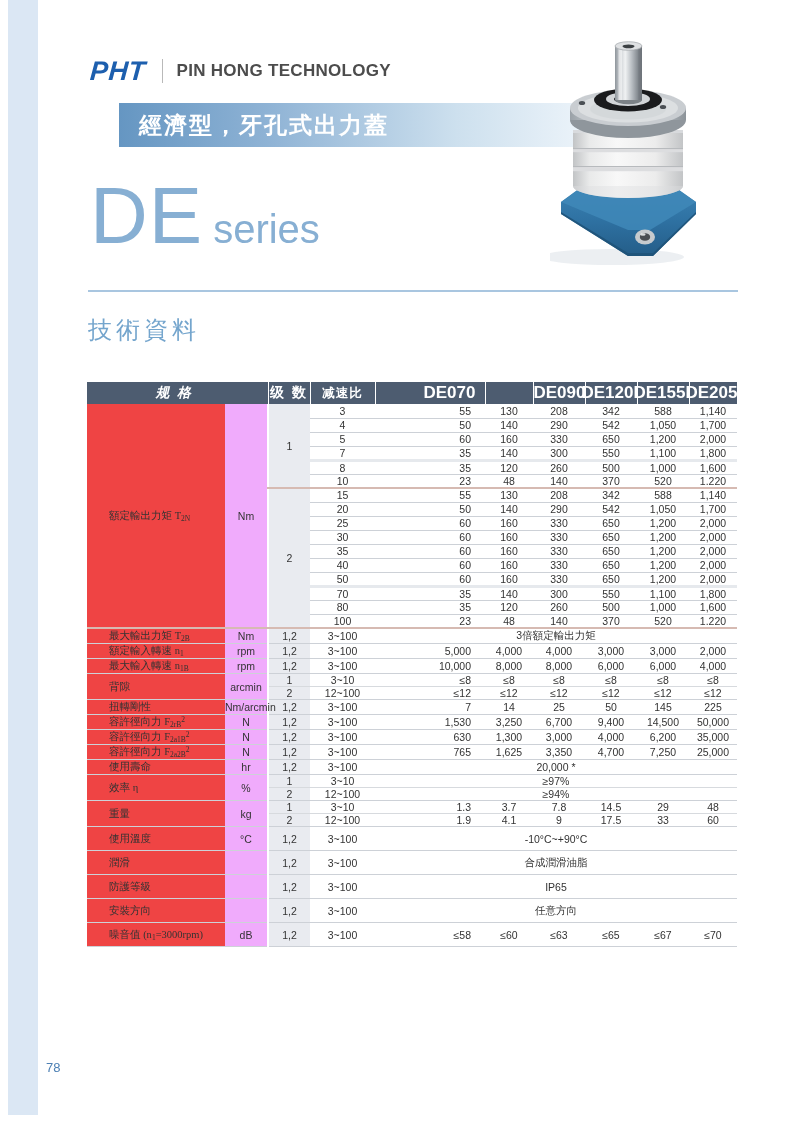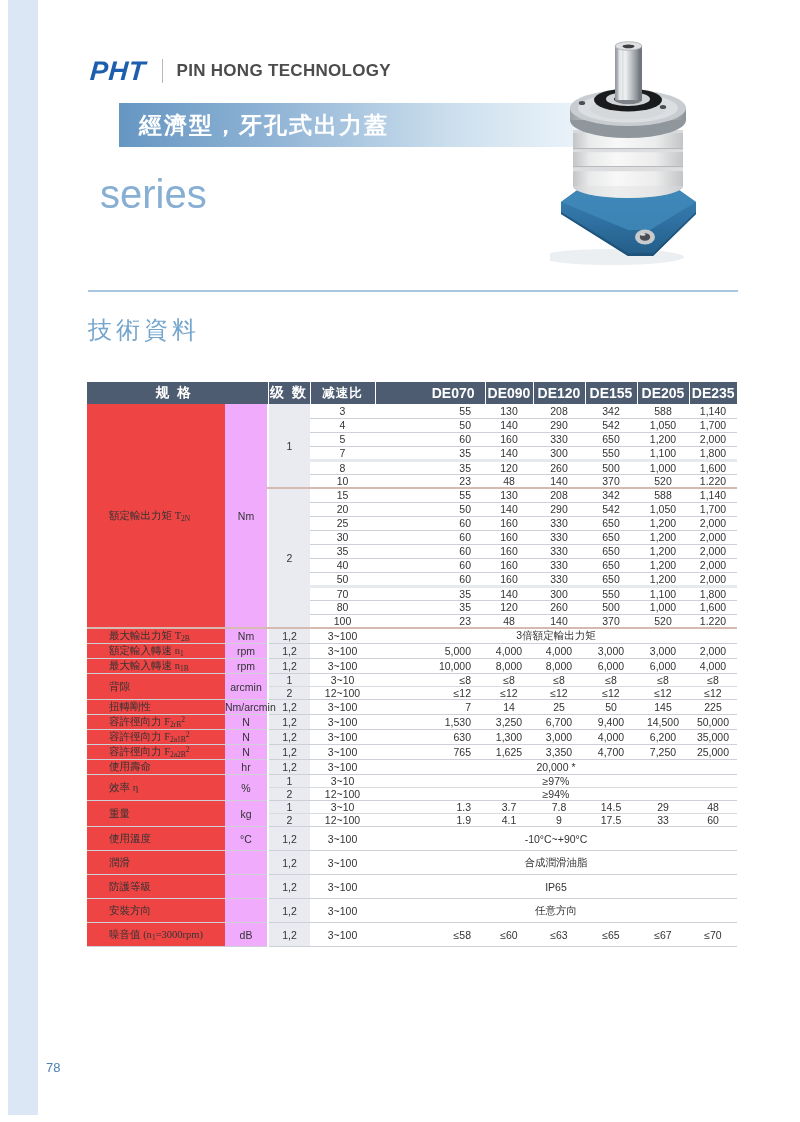--- a/index.html
+++ b/index.html
@@ -31,24 +31,24 @@
   .series-suffix { font-size:40px; font-weight:400; margin-left:10px; }
 
   .divider { position:absolute; left:88px; top:290px; width:650px; height:2px; background:#a9c6e0; }
   .section-title { position:absolute; left:88px; top:314px; font-size:24px; color:#74a5cd; letter-spacing:4px; font-weight:500; }
 
   
   .table-wrap { position:absolute; left:87px; top:382px; width:650px; }
   table { border-collapse:collapse; width:650px; table-layout:fixed; font-size:10.5px; color:#333; }
   th { height:22px; background:#4d5c70; color:#fff; font-weight:700; border-right:1px solid #fff; text-align:center; }
   th:last-child { border-right:none; }
-  th.h-spec  { font-size:13.5px; letter-spacing:8px; }
+  th.h-spec  { font-size:13.5px; letter-spacing:8px;font-style:italic; }
   th.h-stage { font-size:14px; letter-spacing:2px; }
   th.h-ratio { font-size:12.5px; letter-spacing:1px; }
-  th.h-model { font-size:14px; }
+  th.h-model { font-size:17px;padding-left:48px; }
   th.c0h { text-align:right; padding-right:10px; }
 
   td { padding:0; text-align:center; background:#fff; vertical-align:middle; }
   td.lbl   { background:#ef4444; text-align:left; padding-left:22px;font-family:Liberation Serif, serif; }
   td.unit  { background:#f0abfc; }
   td.stage { background:#e9ebf0; border-left:2px solid #fff; }
   td.c0 { text-align:right; padding-right:14px; }
   sub { font-size:7.5px; vertical-align:-2px; }
   sup { font-size:7.5px; vertical-align:3px; }
 
@@ -153,20 +153,21 @@
       <ellipse cx="78.5" cy="66" rx="13.5" ry="4.2" fill="#7c8287"></ellipse>
       <rect x="65" y="12" width="27" height="54" fill="url(#gShaft)"></rect>
       <rect x="68.5" y="12" width="3.5" height="54" fill="#ffffff" opacity="0.5"></rect>
       <rect x="88.5" y="12" width="3" height="54" fill="#6f757b" opacity="0.6"></rect>
       <ellipse cx="78.5" cy="12" rx="13.5" ry="4.3" fill="#dfe1e3" stroke="#9fa4a8" stroke-width="0.7"></ellipse>
       <ellipse cx="78.5" cy="12.3" rx="6" ry="1.9" fill="#3c4043"></ellipse>
     </g>
   </svg>
 
   <div class="series">
+    <span class="series-name">DE</span>
     <span class="series-suffix">series</span>
   </div>
 
   <div class="divider"></div>
   <div class="section-title">技術資料</div>
 
   <div class="table-wrap">
     <table>
       <colgroup>
         <col style="width:138px">

